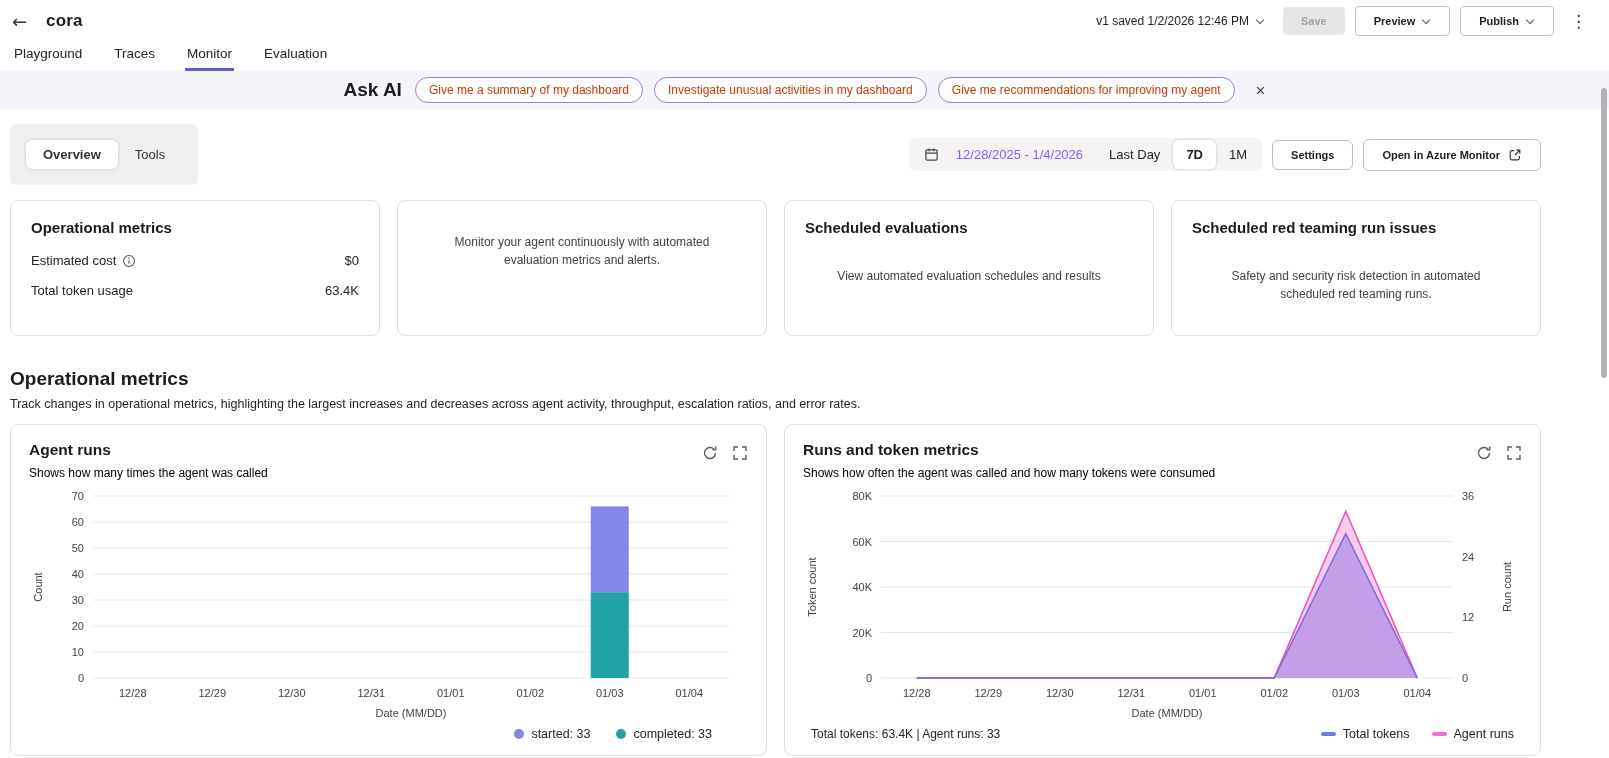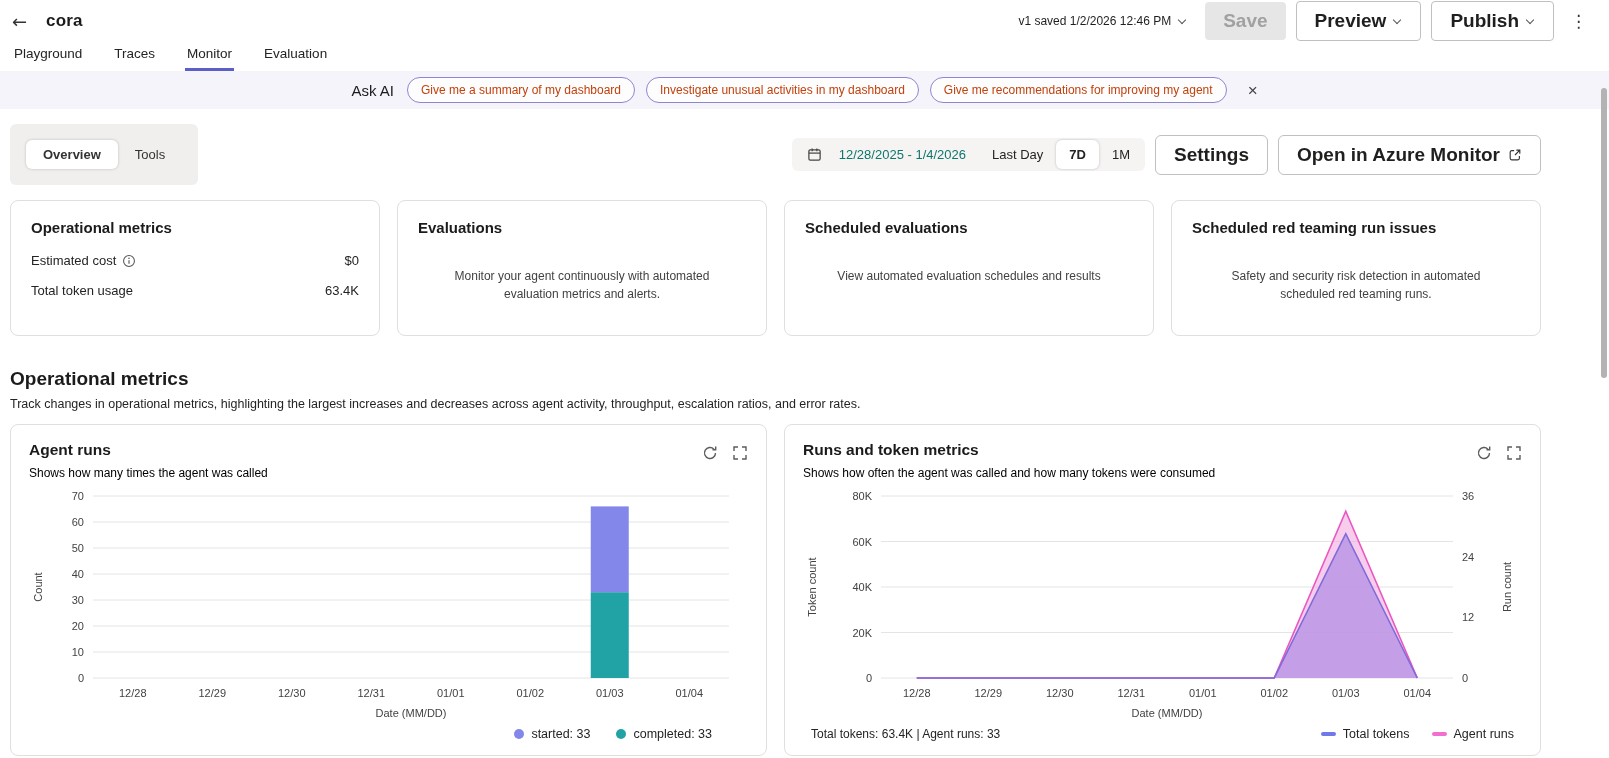--- a/index.html
+++ b/index.html
@@ -6,44 +6,44 @@
   html,body{width:1609px;height:758px}
   body{font-family:"Liberation Sans",sans-serif;background:#fff;color:#1b1b1b;overflow:hidden;position:relative}
 
   
   .topbar{display:flex;align-items:center;height:42px;padding:0 16px 0 12px;gap:12px}
   .back{font-size:18px;color:#333;cursor:pointer;width:22px;font-family:"DejaVu Sans",sans-serif}
   .title{font-size:17px;font-weight:700;letter-spacing:.2px}
   .topbar-right{margin-left:auto;display:flex;align-items:center;gap:10px}
   .version{display:flex;align-items:center;font-size:12px;color:#201f1e;cursor:pointer;margin-right:8px}
   .chev{width:6px;height:6px;border-right:1.5px solid #555;border-bottom:1.5px solid #555;transform:rotate(45deg);display:inline-block;margin:-3px 2px 0 8px}
-  .btn{font-family:inherit;font-size:19px;font-weight:600;border-radius:4px;padding:8px 18px;cursor:pointer;display:inline-flex;align-items:center;border:1px solid transparent;background:#fff;color:#201f1e}
+  .btn{font-family:inherit;font-size:11px;font-weight:600;border-radius:4px;padding:8px 18px;cursor:pointer;display:inline-flex;align-items:center;border:1px solid transparent;background:#fff;color:#201f1e}
   .btn.disabled{background:#e6e6e6;color:#a3a1a0;border:none}
   .btn.ghost{border-color:#c2c0be}
   .kebab{font-size:17px;color:#333;padding:0 6px;cursor:pointer;font-family:"DejaVu Sans",sans-serif}
 
   
   .tabs{display:flex;gap:28px;padding:0 2px 0 12px;align-items:flex-start}
   .tab{font-size:13.5px;color:#242424;padding:4px 2px 7px;cursor:pointer}
   .tab.active{font-weight:400;border-bottom:3px solid #5b5fc7}
 
   
   .askai{background:#f5f4fb;height:38px;display:flex;align-items:center;justify-content:center;gap:11px}
-  .askai-label{font-size:15px;font-weight:400;margin-right:2px}
+  .askai-label{font-size:19px;font-weight:700;margin-right:2px}
   .pill{border:1px solid #8e86cf;border-radius:13px;background:#fdfdfe;font-size:12px;color:#c2410c;padding:5px 13px;cursor:pointer;white-space:nowrap}
   .askai-close{font-size:17px;color:#444;margin-left:10px;cursor:pointer;line-height:1}
 
   
   .toolbar{display:flex;align-items:center;margin:15px 12px 0 10px}
   .seg-group{background:#f0efee;border-radius:6px;padding:16px;display:inline-flex;align-items:center}
   .seg{font-size:13px;color:#333;padding:7px 17px;border-radius:6px;cursor:pointer}
   .seg.active{background:#fff;font-weight:600;box-shadow:0 0 3px rgba(0,0,0,.22)}
   .toolbar-right{margin-left:auto;display:flex;align-items:center;gap:10px;padding-right:56px}
   .date-group{display:flex;align-items:center;background:#f5f4f3;border-radius:6px;padding:2px}
-  .date-display{display:flex;align-items:center;gap:17px;font-size:13px;padding:7px 13px;cursor:pointer;color:#0f766e}
+  .date-display{display:flex;align-items:center;gap:17px;font-size:13px;padding:7px 13px;cursor:pointer;color:#8b5cf6}
   .range-opt{font-size:13px;padding:7px 13px;border-radius:6px;cursor:pointer;color:#242424}
   .range-opt.active{background:#fff;font-weight:600;box-shadow:0 0 3px rgba(0,0,0,.22)}
   .icon-svg{display:block}
 
   
   .cards{display:grid;grid-template-columns:repeat(4,1fr);gap:17px;margin:15px 68px 0 10px}
   .card{background:#fff;border:1px solid #e1dfdd;border-radius:8px;padding:18px 20px;height:136px}
   .card h3{font-size:15px;font-weight:700;margin-bottom:17px}
   .metric-row{display:flex;align-items:center;font-size:13px;margin-bottom:15px;color:#242424;gap:6px}
   .metric-row .val{margin-left:auto}
@@ -151,21 +151,20 @@
           <circle cx="8" cy="4.9" r=".9" fill="#555"></circle>
         </svg>
       <span class="val">$0</span>
     </div>
     <div class="metric-row">
       <span>Total token usage</span>
       <span class="val">63.4K</span>
     </div>
   </div>
   <div class="card">
-    <h3>Evaluations</h3>
     <p class="card-desc">Monitor your agent continuously with automated evaluation metrics and alerts.</p>
   </div>
   <div class="card">
     <h3>Scheduled evaluations</h3>
     <p class="card-desc">View automated evaluation schedules and results</p>
   </div>
   <div class="card">
     <h3>Scheduled red teaming run issues</h3>
     <p class="card-desc">Safety and security risk detection in automated scheduled red teaming runs.</p>
   </div>

